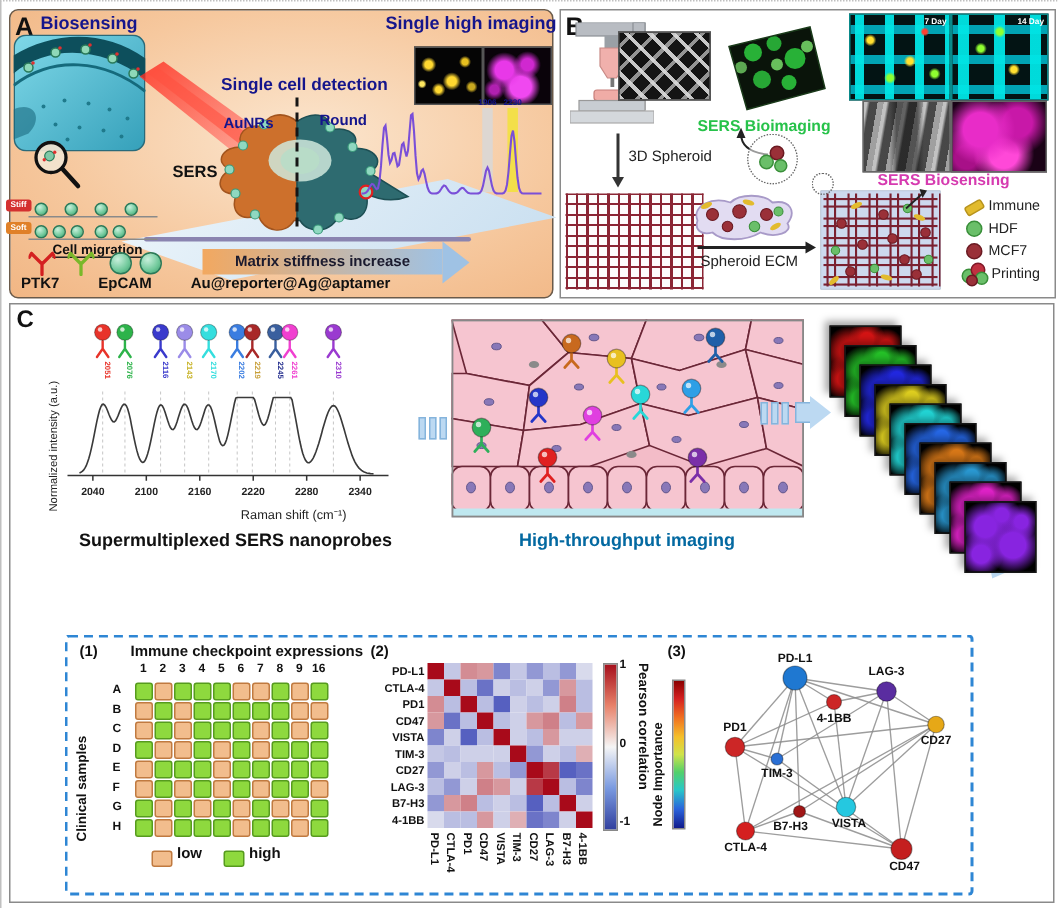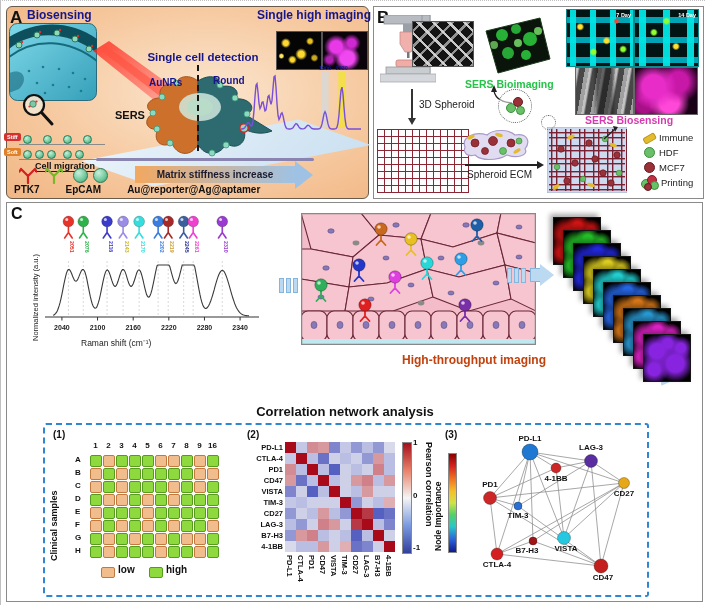--- a/index.html
+++ b/index.html
@@ -373,21 +373,22 @@
       <circle cx="166.16969696969696" cy="10.5" r="5.4" fill="#f040d0" stroke="rgba(0,0,0,0.3)" stroke-width="0.7"></circle>
       <circle cx="164.46969696969697" cy="8.6" r="1.5" fill="rgba(255,255,255,0.75)"></circle>
       <line x1="195.27272727272728" y1="50" x2="195.27272727272728" y2="104" stroke="#c8c8c8" stroke-width="0.7" stroke-dasharray="2,2"></line>
       <text x="196.77272727272728" y="30" font-size="5.2" font-weight="bold" fill="#9a3ad0" text-anchor="start" transform="rotate(90 196.77272727272728 30)">2310</text>
       <path d="M195.27272727272728,16.5 L195.27272727272728,21.5 M195.27272727272728,21.5 L191.47272727272727,27 M195.27272727272728,21.5 L199.0727272727273,27" stroke="#9a3ad0" stroke-width="1.6" fill="none" stroke-linecap="round"></path>
       <circle cx="195.27272727272728" cy="10.5" r="5.4" fill="#9a3ad0" stroke="rgba(0,0,0,0.3)" stroke-width="0.7"></circle>
       <circle cx="193.5727272727273" cy="8.6" r="1.5" fill="rgba(255,255,255,0.75)"></circle>
       <path d="M26.0,104.3L26.9,103.9L27.8,103.3L28.7,102.4L29.6,101.1L30.5,99.5L31.3,97.3L32.2,94.7L33.1,91.4L34.0,87.6L34.9,83.4L35.8,78.9L36.7,74.2L37.6,69.8L38.5,65.8L39.4,62.4L40.3,60.0L41.1,58.7L42.0,58.4L42.9,59.2L43.8,60.7L44.7,62.8L45.6,65.2L46.5,67.3L47.4,69.1L48.3,70.1L49.2,70.2L50.1,69.5L50.9,68.0L51.8,65.9L52.7,63.6L53.6,61.4L54.5,59.6L55.4,58.6L56.3,58.5L57.2,59.5L58.1,61.5L59.0,64.6L59.9,68.4L60.7,72.7L61.6,77.2L62.5,81.7L63.4,85.9L64.3,89.6L65.2,92.7L66.1,95.0L67.0,96.5L67.9,97.2L68.8,97.1L69.7,96.1L70.5,94.3L71.4,91.7L72.3,88.4L73.2,84.5L74.1,80.2L75.0,75.7L75.9,71.2L76.8,67.1L77.7,63.6L78.6,60.9L79.5,59.3L80.3,58.9L81.2,59.6L82.1,61.2L83.0,63.6L83.9,66.5L84.8,69.4L85.7,72.0L86.6,74.0L87.5,75.2L88.4,75.4L89.3,74.5L90.1,72.8L91.0,70.3L91.9,67.4L92.8,64.5L93.7,61.9L94.6,59.8L95.5,58.6L96.4,58.5L97.3,59.3L98.2,61.1L99.1,63.6L99.9,66.4L100.8,69.4L101.7,72.0L102.6,74.0L103.5,75.2L104.4,75.4L105.3,74.5L106.2,72.8L107.1,70.3L108.0,67.5L108.9,64.6L109.7,62.0L110.6,60.0L111.5,59.0L112.4,59.0L113.3,60.1L114.2,62.3L115.1,65.4L116.0,69.0L116.9,73.0L117.8,76.9L118.7,80.4L119.5,83.3L120.4,85.2L121.3,86.1L122.2,85.9L123.1,84.5L124.0,82.2L124.9,78.9L125.8,74.9L126.7,70.6L127.6,66.1L128.5,61.7L129.3,57.8L130.2,54.4L131.1,54.0L132.0,54.0L132.9,54.0L133.8,54.0L134.7,54.0L135.6,54.0L136.5,54.0L137.4,54.0L138.3,54.0L139.1,54.0L140.0,54.0L140.9,54.0L141.8,54.0L142.7,55.3L143.6,58.4L144.5,61.8L145.4,65.1L146.3,68.1L147.2,70.4L148.1,72.0L148.9,72.5L149.8,71.9L150.7,70.3L151.6,67.8L152.5,64.7L153.4,61.2L154.3,57.6L155.2,54.1L156.1,54.0L157.0,54.0L157.9,54.0L158.7,54.0L159.6,54.0L160.5,54.0L161.4,54.0L162.3,54.0L163.2,54.0L164.1,54.0L165.0,54.0L165.9,54.0L166.8,54.0L167.7,55.6L168.5,59.7L169.4,64.4L170.3,69.3L171.2,74.3L172.1,79.2L173.0,83.7L173.9,87.7L174.8,91.1L175.7,93.7L176.6,95.7L177.5,96.9L178.3,97.5L179.2,97.4L180.1,96.8L181.0,95.7L181.9,94.2L182.8,92.3L183.7,90.0L184.6,87.4L185.5,84.6L186.4,81.5L187.3,78.4L188.1,75.2L189.0,72.1L189.9,69.1L190.8,66.4L191.7,64.0L192.6,62.1L193.5,60.6L194.4,59.7L195.3,59.4L196.2,59.7L197.1,60.6L197.9,62.1L198.8,64.0L199.7,66.4L200.6,69.1L201.5,72.1L202.4,75.2L203.3,78.4L204.2,81.6L205.1,84.6L206.0,87.5L206.9,90.2L207.7,92.6L208.6,94.8L209.5,96.7L210.4,98.3L211.3,99.7L212.2,100.9L213.1,101.8L214.0,102.6L214.9,103.2L215.8,103.7L216.7,104.0L217.5,104.3L218.4,104.5L219.3,104.6L220.2,104.8L221.1,104.8L222.0,104.9" stroke="#3a3a3a" stroke-width="1.1" fill="none"></path>
     </svg>
   <div class="abs vtext" style="left:30px;top:248px;height:92px;font-size:7.5px;color:#222;">Normalized intensity (a.u.)</div>
-  <div class="abs" style="left:80px;top:336px;width:150px;text-align:left;font-size:8.5px;color:#222;">Raman shift (cm⁻¹)</div>
+  <div class="abs" style="left:80px;top:336px;width:150px;text-align:right;font-size:8.5px;color:#222;">Raman shift (cm⁻¹)</div>
+  <div class="abs b" style="left:26px;top:352px;width:260px;text-align:center;font-size:12px;color:#111;">Supermultiplexed SERS nanoprobes</div>
 
   <div class="sarrow" style="left:278px;top:272px;">
     <span class="sbar"></span>
       <span class="sbar"></span>
       <span class="sbar"></span>
       <span class="sbody"></span>
       <span class="shead"></span>
   </div>
 
   <svg class="abs" style="left:300px;top:212px;" width="235" height="132" viewBox="0 0 235 132">
@@ -493,42 +494,42 @@
         </g>
         <g transform="translate(164,92)">
           <path d="M0,6 L0,11 M0,11 L-4.5,16 M0,11 L4.5,16" stroke="#7a2fa8" stroke-width="1.8" fill="none" stroke-linecap="round"></path>
           <circle cx="0" cy="0" r="6.2" fill="#7a2fa8" stroke="rgba(0,0,0,0.35)" stroke-width="0.8"></circle>
           <circle cx="-2" cy="-2" r="1.8" fill="rgba(255,255,255,0.7)"></circle>
         </g>
       </g>
     <rect x="0.5" y="0.5" width="234" height="131" fill="none" stroke="#888" stroke-width="1.5"></rect>
   </svg>
 
-  <div class="abs b" style="left:345px;top:352px;width:200px;text-align:right;font-size:12px;color:#c2410c;">High-throughput imaging</div>
+  <div class="abs b" style="left:345px;top:352px;width:200px;text-align:left;font-size:12px;color:#0369a1;">High-throughput imaging</div>
 
   <div class="sarrow" style="left:506px;top:262px;">
     <span class="sbar"></span>
       <span class="sbar"></span>
       <span class="sbar"></span>
       <span class="sbody"></span>
       <span class="shead"></span>
   </div>
 
   <div class="sarrow" style="left:648px;top:352px;transform:rotate(118deg);">
     <span class="sbar"></span>
       <span class="sbar"></span>
       <span class="sbar"></span>
       <span class="sbody"></span>
       <span class="shead"></span>
   </div>
 
-  <div class="abs b" style="left:42px;top:403px;width:604px;text-align:center;font-size:13px;color:#111;">Correlation network analysis</div>
   <div class="abs" style="left:42px;top:422px;width:602px;height:170px;border:2px dashed #2e86d4;border-radius:3px;"></div>
 
   <div class="abs b" style="left:52px;top:428px;font-size:10px;color:#111;">(1)</div>
+  <div class="abs b" style="left:86px;top:428px;font-size:10px;color:#111;">Immune checkpoint expressions</div>
   <div class="abs vtext b" style="left:48px;top:462px;height:98px;font-size:9px;color:#111;">Clinical samples</div>
   <div class="abs" id="gridBox" style="left:64px;top:440px;width:180px;height:130px;">
       <div style="position: absolute; left: 24px; top: 0px; width: 13px; text-align: center; font-size: 8px; font-weight: bold; color: rgb(17, 17, 17);">1</div>
       <div style="position: absolute; left: 37px; top: 0px; width: 13px; text-align: center; font-size: 8px; font-weight: bold; color: rgb(17, 17, 17);">2</div>
       <div style="position: absolute; left: 50px; top: 0px; width: 13px; text-align: center; font-size: 8px; font-weight: bold; color: rgb(17, 17, 17);">3</div>
       <div style="position: absolute; left: 63px; top: 0px; width: 13px; text-align: center; font-size: 8px; font-weight: bold; color: rgb(17, 17, 17);">4</div>
       <div style="position: absolute; left: 76px; top: 0px; width: 13px; text-align: center; font-size: 8px; font-weight: bold; color: rgb(17, 17, 17);">5</div>
       <div style="position: absolute; left: 89px; top: 0px; width: 13px; text-align: center; font-size: 8px; font-weight: bold; color: rgb(17, 17, 17);">6</div>
       <div style="position: absolute; left: 102px; top: 0px; width: 13px; text-align: center; font-size: 8px; font-weight: bold; color: rgb(17, 17, 17);">7</div>
       <div style="position: absolute; left: 115px; top: 0px; width: 13px; text-align: center; font-size: 8px; font-weight: bold; color: rgb(17, 17, 17);">8</div>

